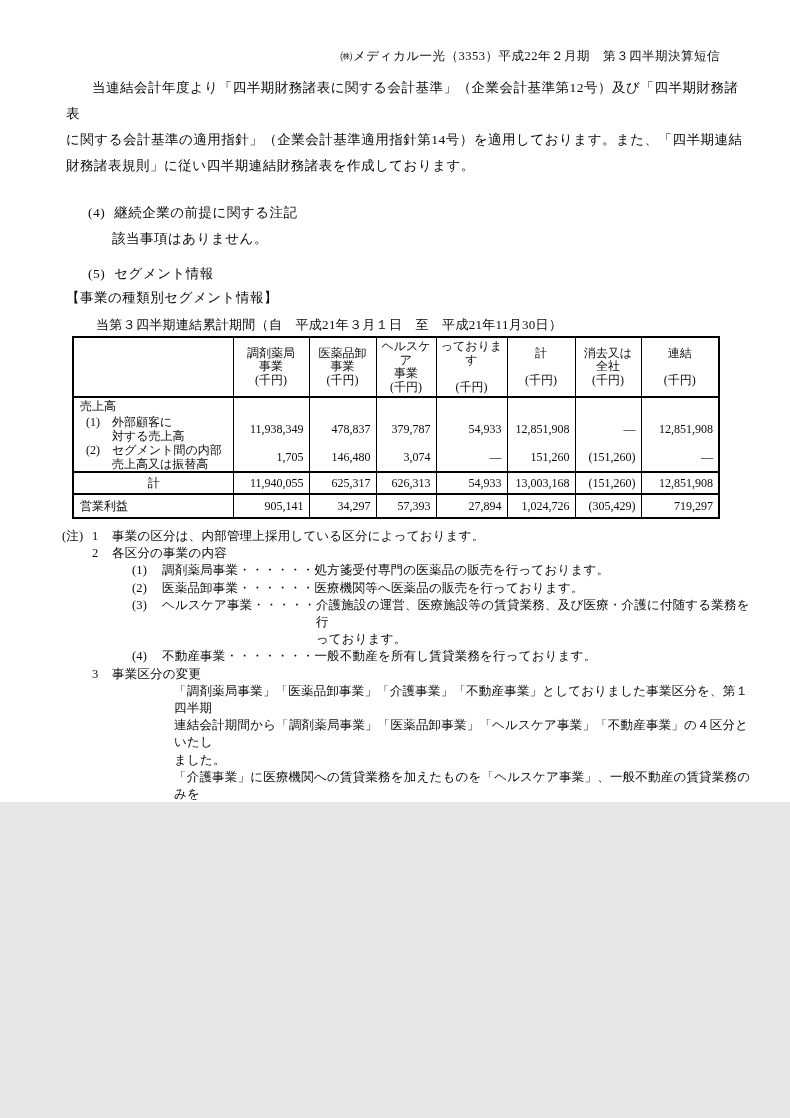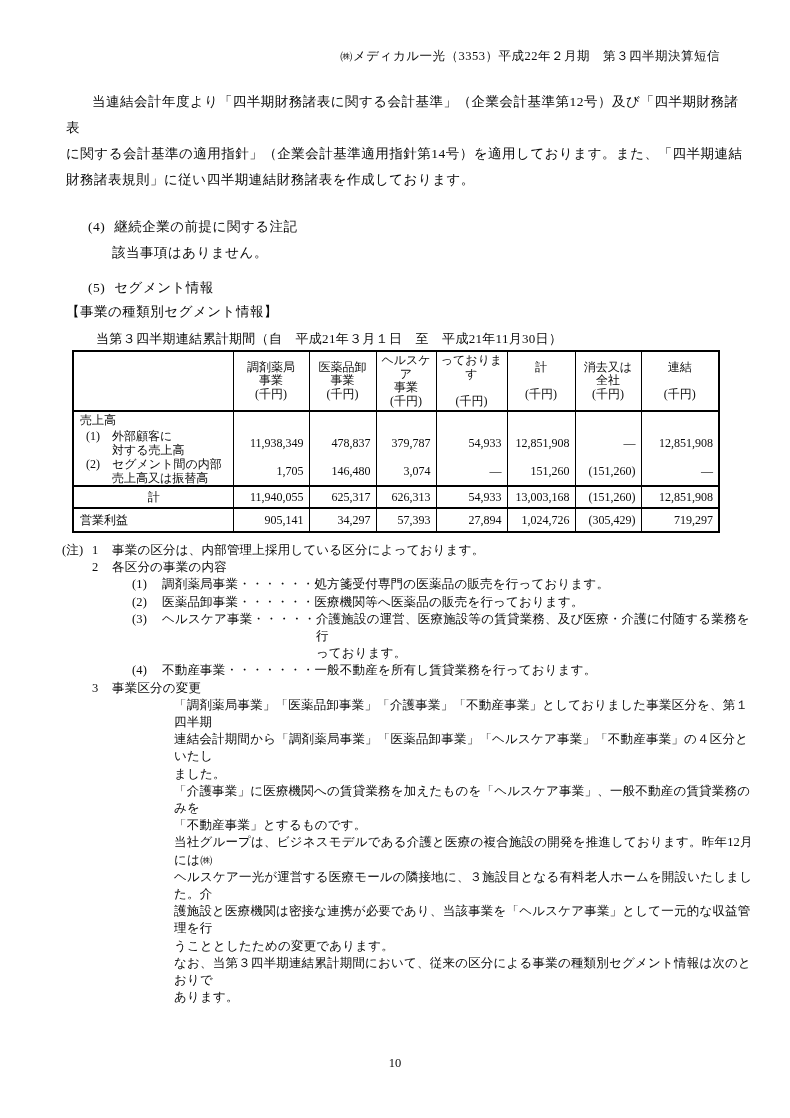--- a/index.html
+++ b/index.html
@@ -1,38 +1,38 @@
 <!DOCTYPE html>
 <html><head>
 <meta charset="utf-8">
 <style>
   * { margin: 0; padding: 0; box-sizing: border-box; }
   html, body { background: #e8e8e8; }
   .page {
     position: relative;
     width: 790px;
-    height: 1118px;
+    height: 802px;
     margin: 0 auto;
     background: #ffffff;
     color: #0a0a0a;
     font-family: "Liberation Serif", "DejaVu Serif", serif;
     overflow: hidden;
   }
   .preline { white-space: pre-line; }
 
   .doc-header {
     padding: 49px 70px 0 0;
     text-align: right;
     font-size: 12.5px;
     line-height: 15px;
     letter-spacing: 0.5px;
   }
 
   .intro {
-    margin: 25px 40px 0 66px;
+    margin: 11px 40px 0 66px;
     font-size: 13.5px;
     line-height: 26px;
     text-indent: 26px;
     letter-spacing: 0.5px;
   }
 
   .sec4 { margin-top: 21px; font-size: 13.5px; line-height: 26px; letter-spacing: 0.5px; }
   .sec-title { display: flex; margin-left: 88px; }
   .sec-title .sec-num { margin-right: 9px; }
   .sec-body { margin-left: 112px; }

